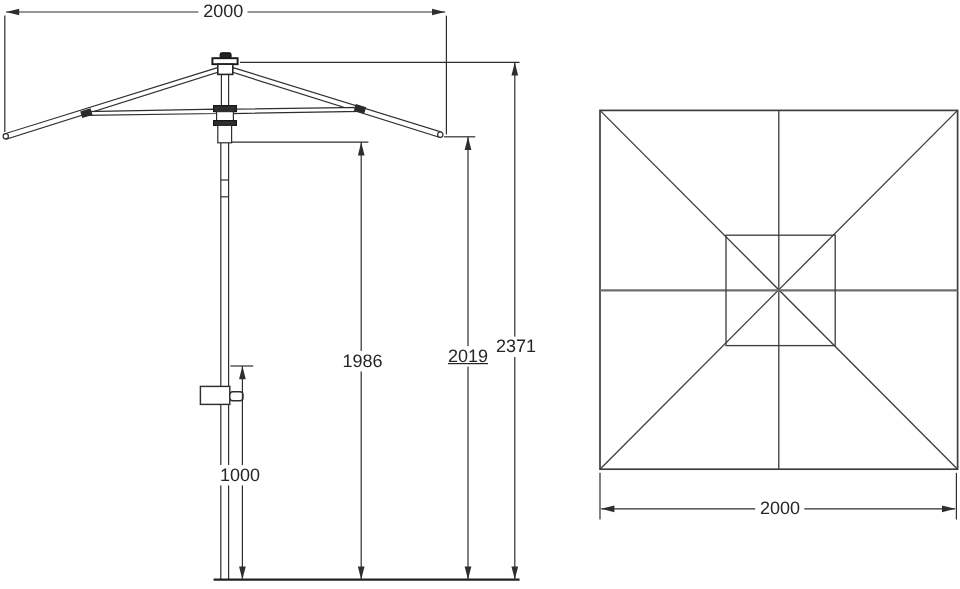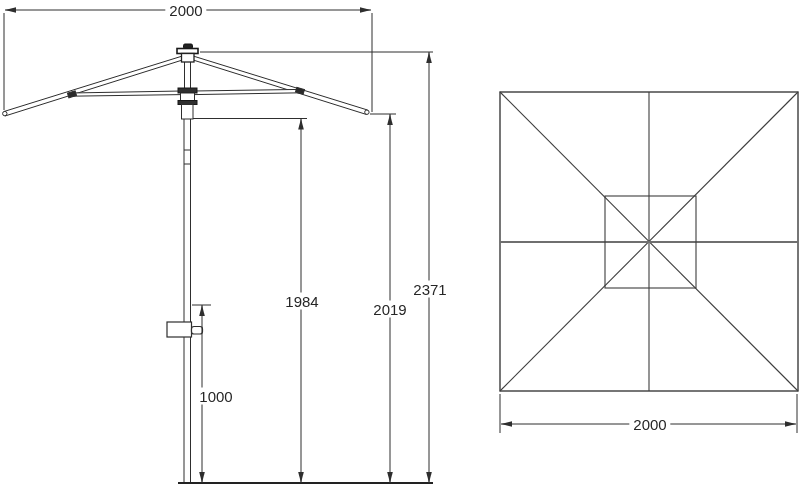--- a/index.html
+++ b/index.html
@@ -128,20 +128,20 @@
       <line x1="501" y1="424" x2="796" y2="424"></line>
       <polygon points="501,424 512,421.2 512,426.8" fill="#2e2e2e" stroke="none"></polygon>
       <polygon points="796,424 785,421.2 785,426.8" fill="#2e2e2e" stroke="none"></polygon>
     </g>
   </svg>
 
   <div class="dim-label" style="left:186px;top:10px;">2000</div>
 
   <div class="dim-label" style="left:430px;top:289px;">2371</div>
 
-  <div class="dim-label" style="left:390px;top:309px;">2019</div>
+  <div class="dim-label" style="left:390px;top:297px;text-decoration:underline;">2019</div>
 
-  <div class="dim-label" style="left:302px;top:301px;">1984</div>
+  <div class="dim-label" style="left:302px;top:301px;">1986</div>
 
-  <div class="dim-label" style="left:216px;top:396px;">1000</div>
+  <div class="dim-label" style="left:200px;top:396px;">1000</div>
 
   <div class="dim-label" style="left:650px;top:424px;">2000</div>
 </div>
 
 </body></html>

